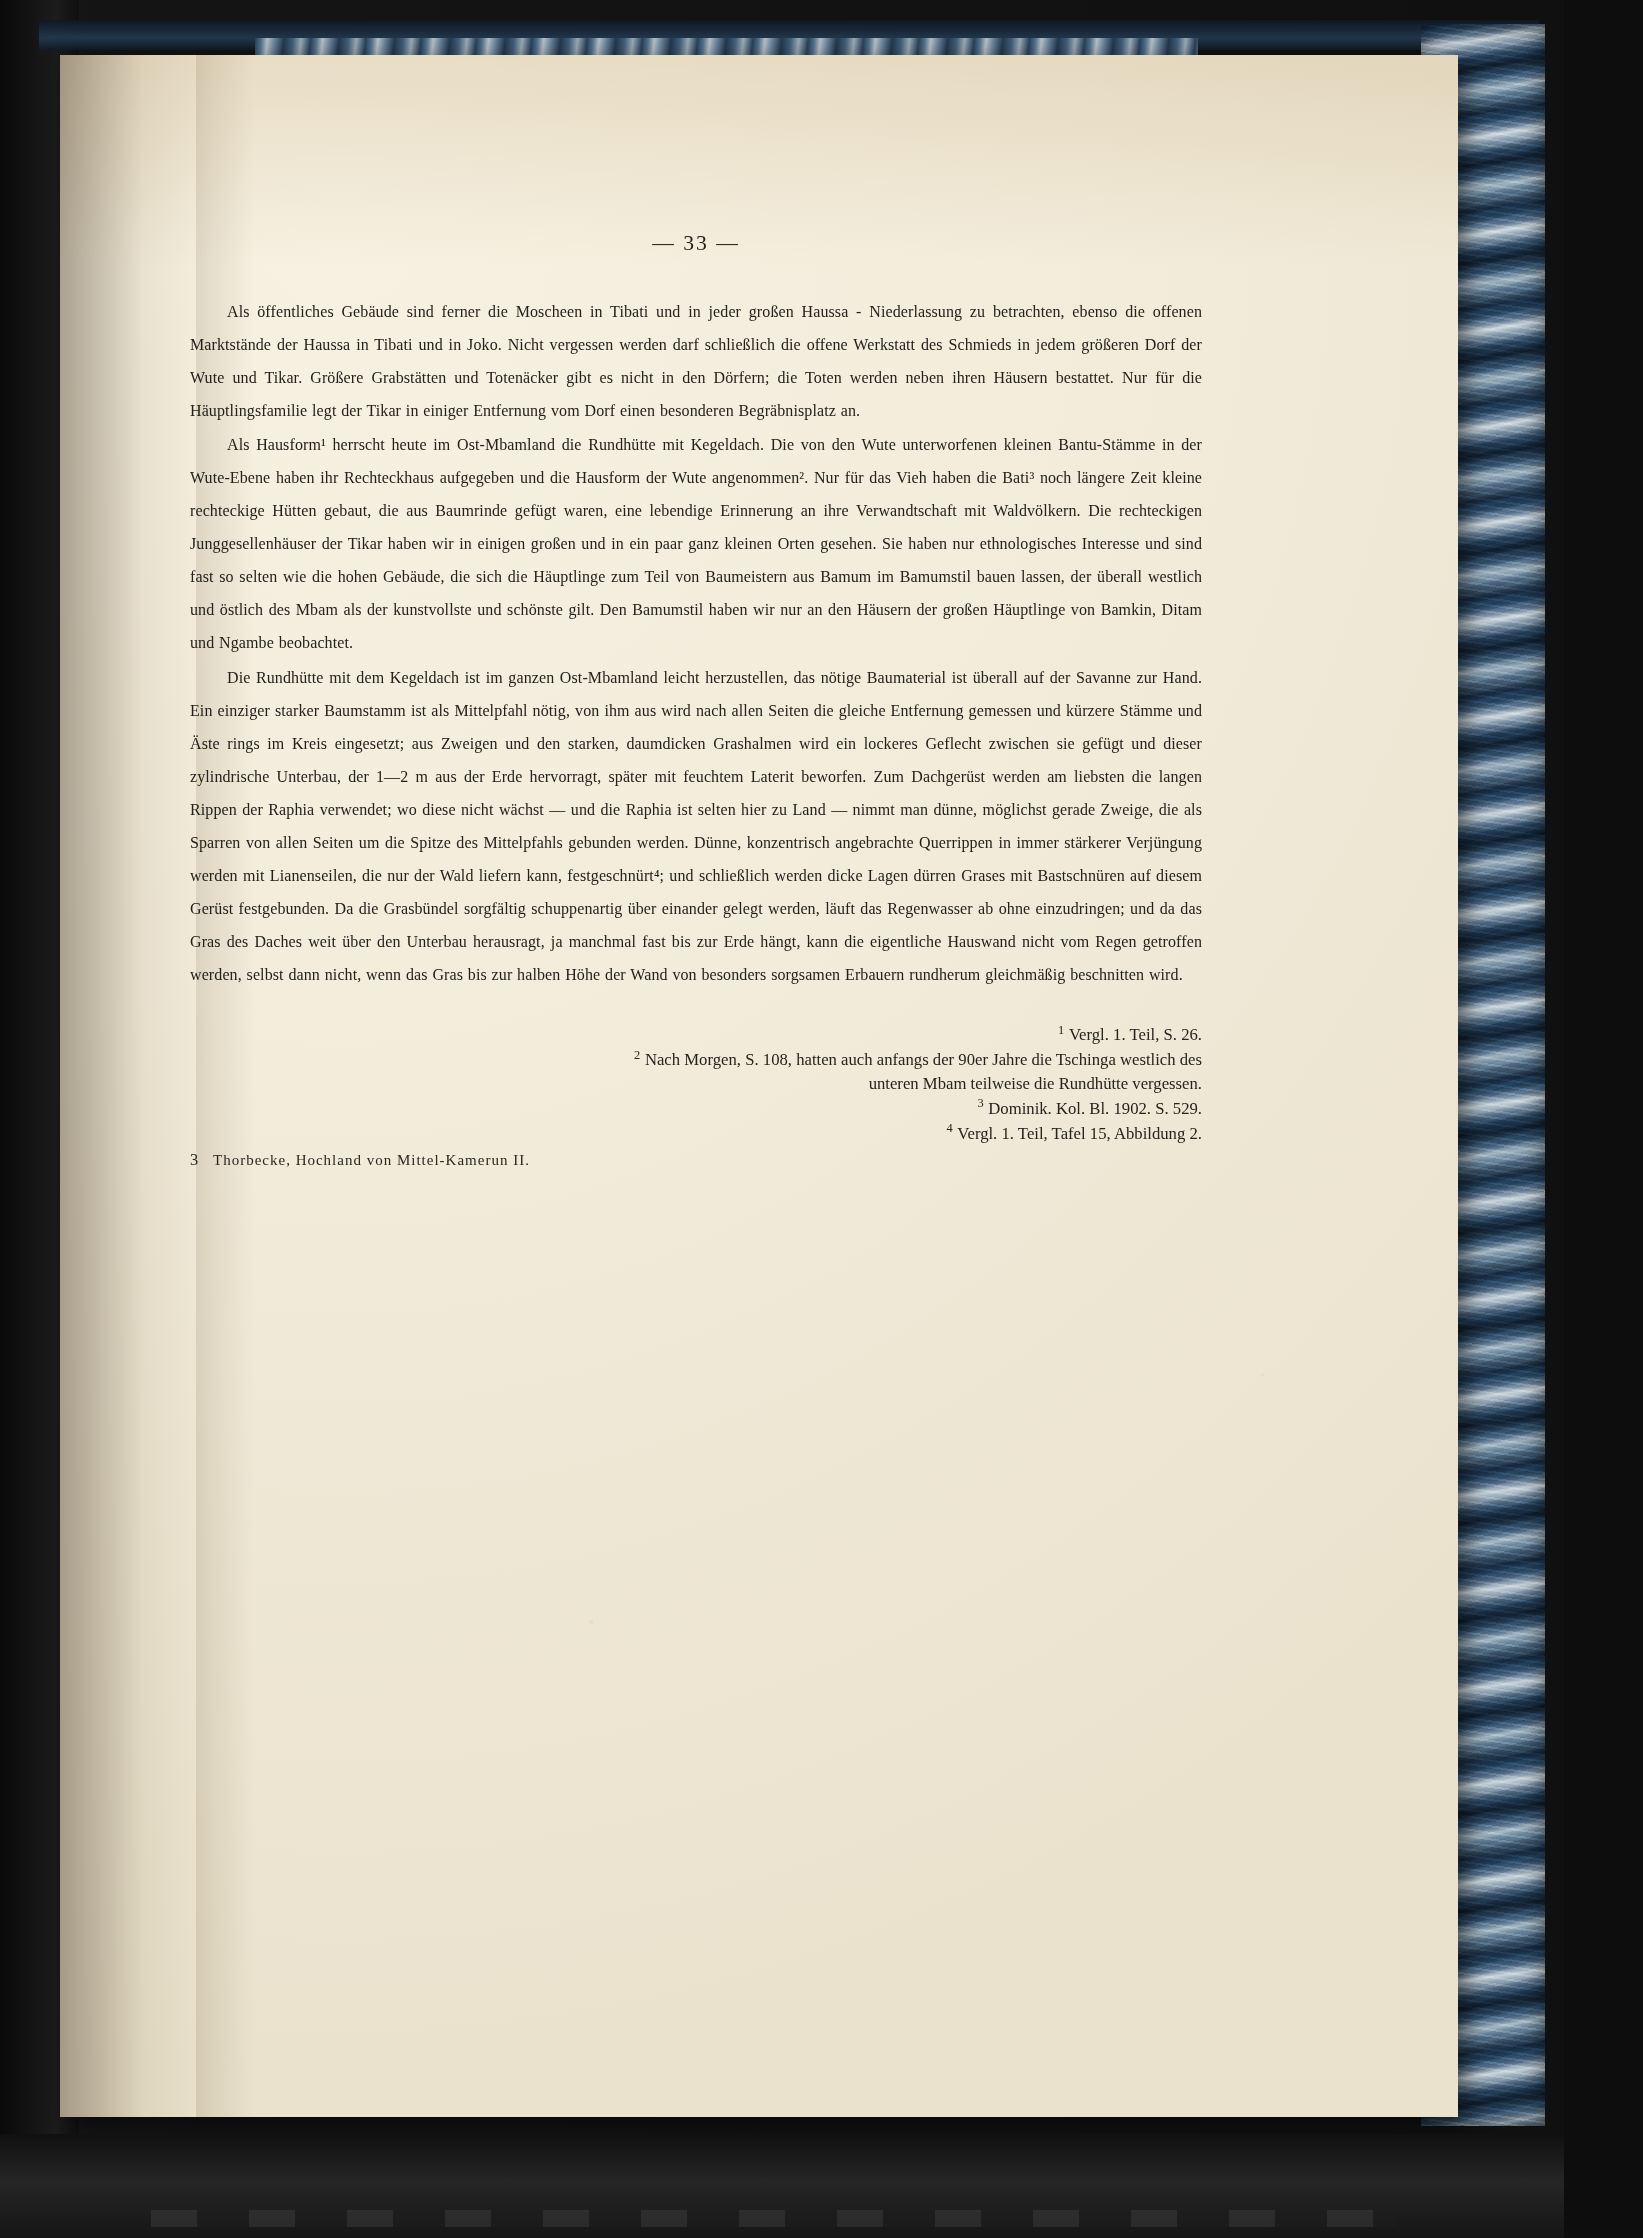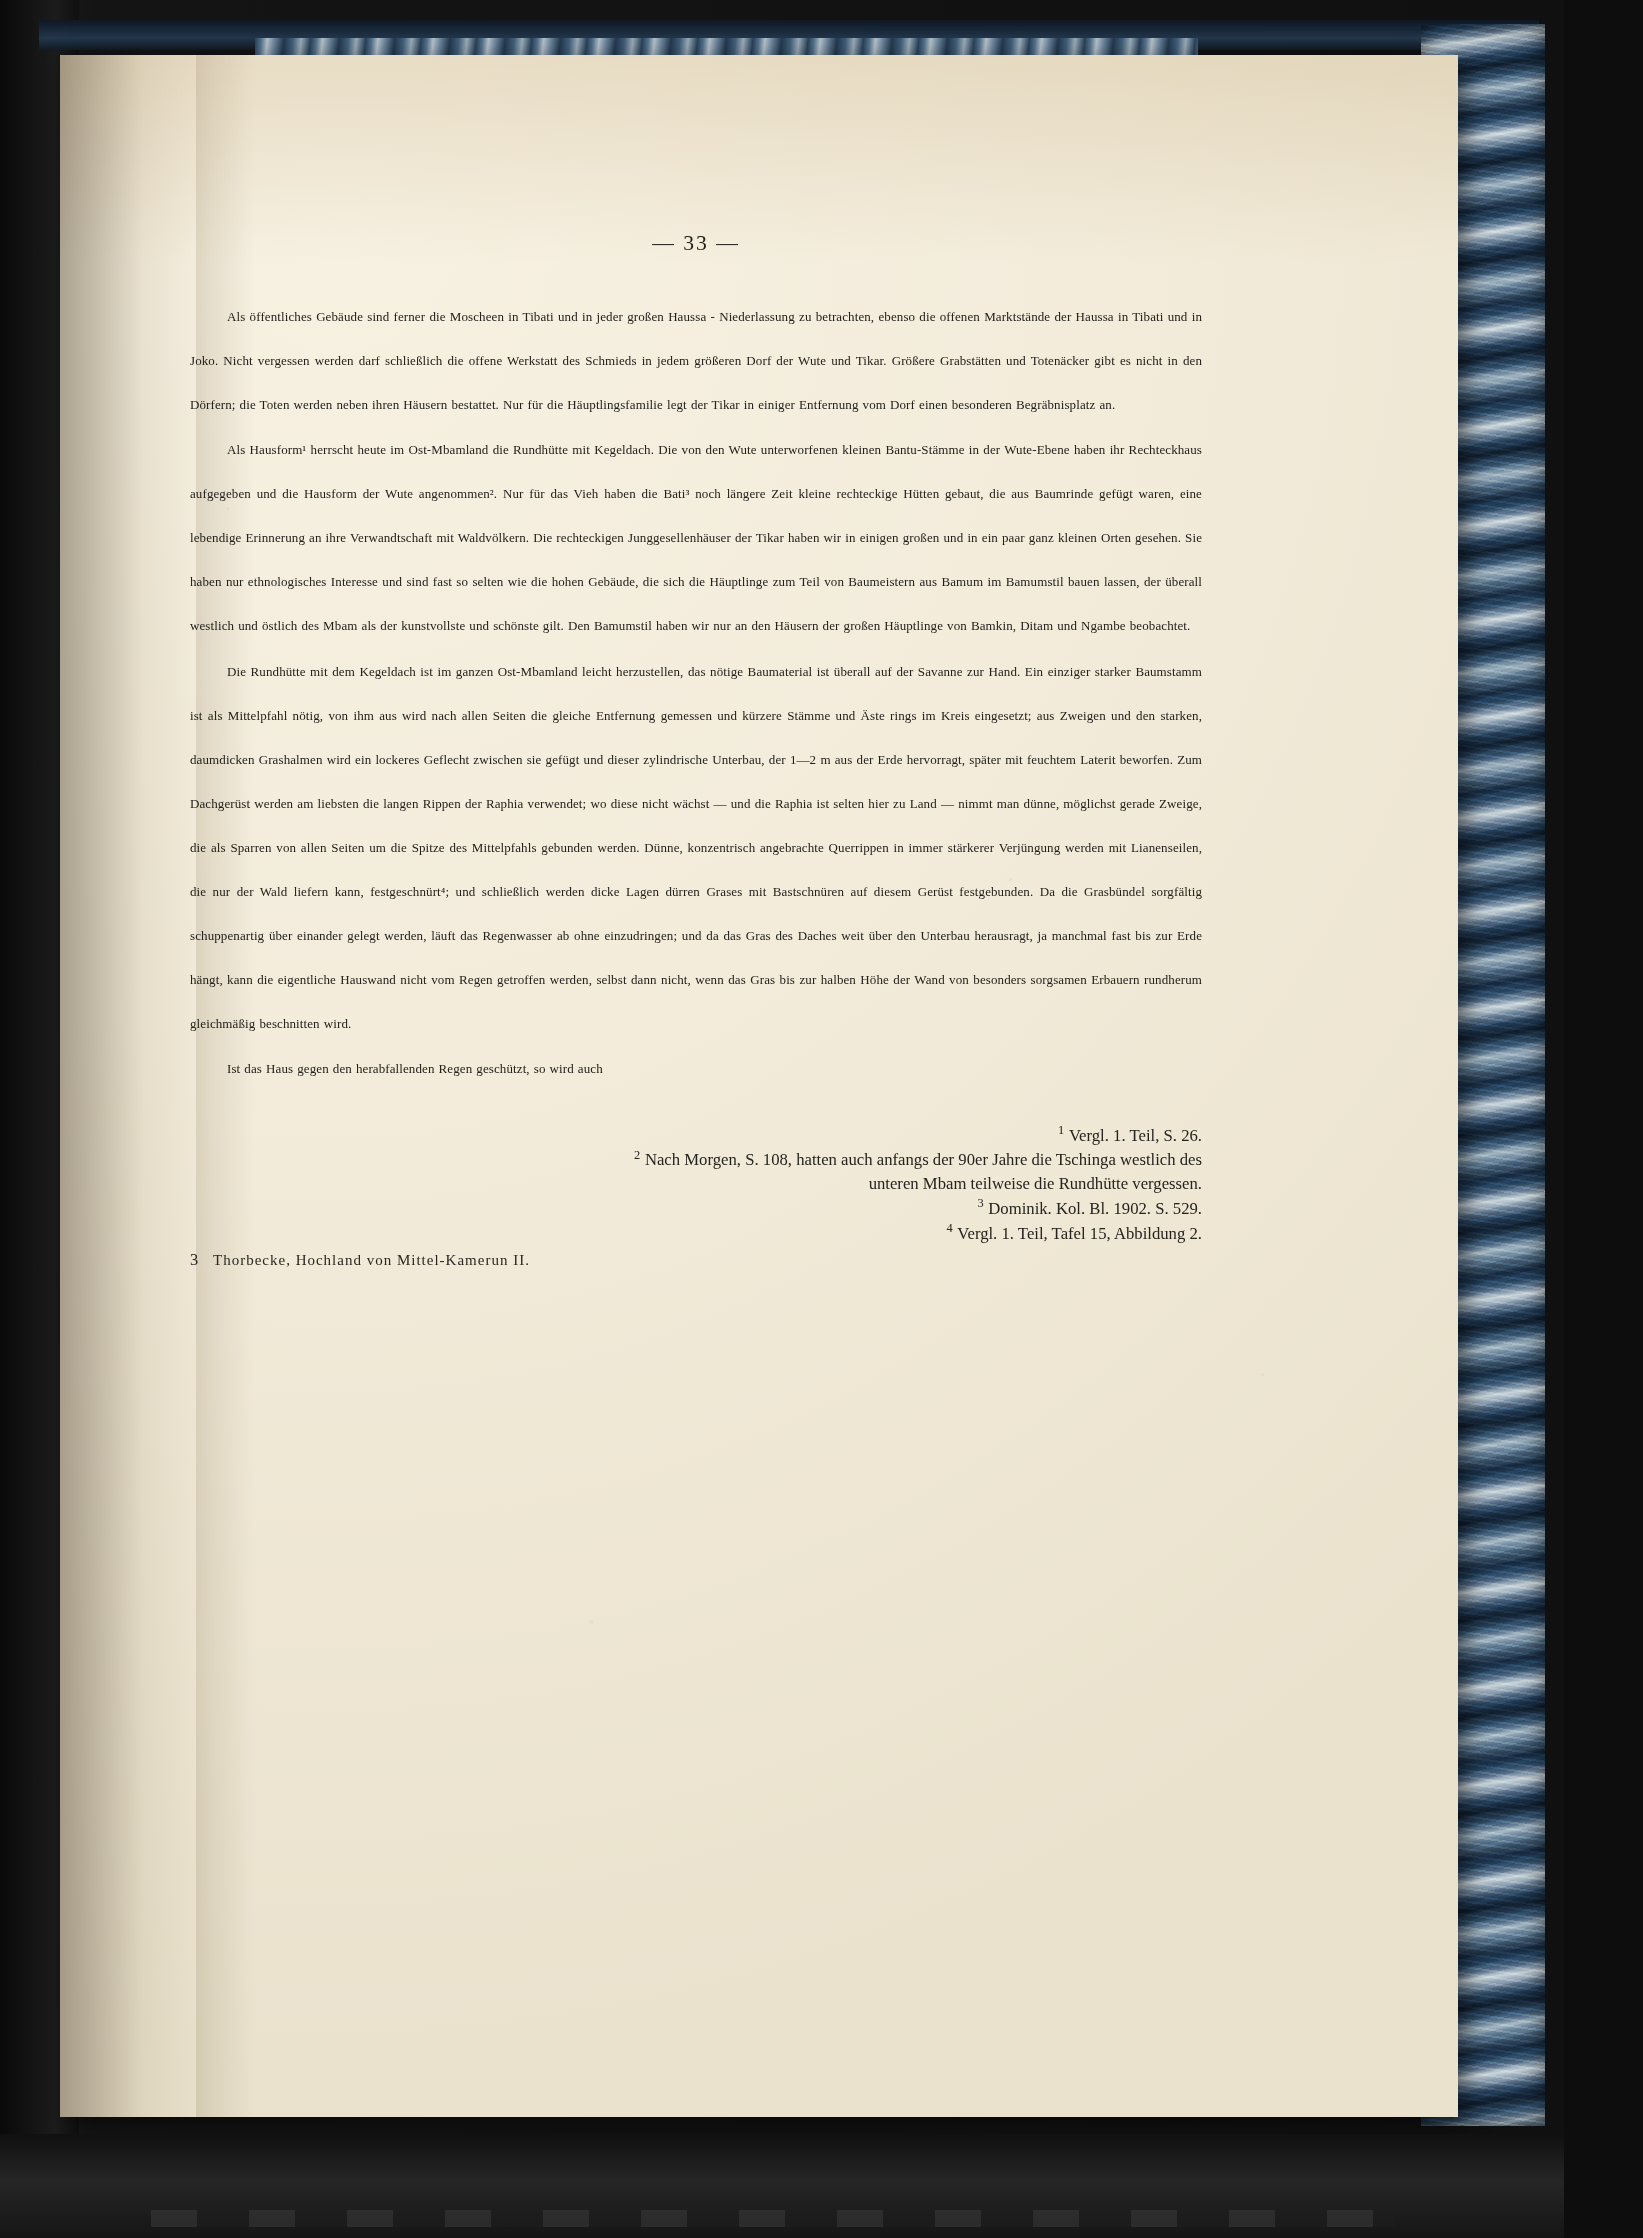--- a/index.html
+++ b/index.html
@@ -147,22 +147,22 @@
   .folio {
     text-align: center;
     font-size: 21.6px;
     letter-spacing: 2px;
     color: #24221d;
     margin: 0 0 39px 0;
     font-family: "Liberation Serif", serif;
   }
   p.para {
     margin: 0 0 1.3px 0;
-    font-size: 13px;
-    line-height: 44px;
+    font-size: 16px;
+    line-height: 33px;
     text-align: justify;
     text-indent: 37px;
     color: #23211c;
     letter-spacing: 0.1px;
     word-spacing: 0.7px;
   }
 
   
   .rule-space { height: 17px; }
   .footnotes {
@@ -214,21 +214,20 @@
   <div class="gutter"></div>
   <div class="curl"></div>
 
   <div class="text-col">
 
     <div class="folio">—  33  —</div>
 
     <p class="para">Als öffentliches Gebäude sind ferner die Moscheen in Tibati und in jeder großen Haussa - Niederlassung zu betrachten, ebenso die offenen Marktstände der Haussa in Tibati und in Joko. Nicht vergessen werden darf schließlich die offene Werkstatt des Schmieds in jedem größeren Dorf der Wute und Tikar. Größere Grabstätten und Totenäcker gibt es nicht in den Dörfern; die Toten werden neben ihren Häusern bestattet. Nur für die Häuptlingsfamilie legt der Tikar in einiger Entfernung vom Dorf einen besonderen Begräbnisplatz an.</p>
     <p class="para">Als Hausform¹ herrscht heute im Ost-Mbamland die Rundhütte mit Kegeldach. Die von den Wute unterworfenen kleinen Bantu-Stämme in der Wute-Ebene haben ihr Rechteckhaus aufgegeben und die Hausform der Wute angenommen². Nur für das Vieh haben die Bati³ noch längere Zeit kleine rechteckige Hütten gebaut, die aus Baumrinde gefügt waren, eine lebendige Erinnerung an ihre Verwandtschaft mit Waldvölkern. Die rechteckigen Junggesellenhäuser der Tikar haben wir in einigen großen und in ein paar ganz kleinen Orten gesehen. Sie haben nur ethnologisches Interesse und sind fast so selten wie die hohen Gebäude, die sich die Häuptlinge zum Teil von Baumeistern aus Bamum im Bamumstil bauen lassen, der überall westlich und östlich des Mbam als der kunstvollste und schönste gilt. Den Bamumstil haben wir nur an den Häusern der großen Häuptlinge von Bamkin, Ditam und Ngambe beobachtet.</p>
     <p class="para">Die Rundhütte mit dem Kegeldach ist im ganzen Ost-Mbamland leicht herzustellen, das nötige Baumaterial ist überall auf der Savanne zur Hand. Ein einziger starker Baumstamm ist als Mittelpfahl nötig, von ihm aus wird nach allen Seiten die gleiche Entfernung gemessen und kürzere Stämme und Äste rings im Kreis eingesetzt; aus Zweigen und den starken, daumdicken Grashalmen wird ein lockeres Geflecht zwischen sie gefügt und dieser zylindrische Unterbau, der 1—2 m aus der Erde hervorragt, später mit feuchtem Laterit beworfen. Zum Dachgerüst werden am liebsten die langen Rippen der Raphia verwendet; wo diese nicht wächst — und die Raphia ist selten hier zu Land — nimmt man dünne, möglichst gerade Zweige, die als Sparren von allen Seiten um die Spitze des Mittelpfahls gebunden werden. Dünne, konzentrisch angebrachte Querrippen in immer stärkerer Verjüngung werden mit Lianenseilen, die nur der Wald liefern kann, festgeschnürt⁴; und schließlich werden dicke Lagen dürren Grases mit Bastschnüren auf diesem Gerüst festgebunden. Da die Grasbündel sorgfältig schuppenartig über einander gelegt werden, läuft das Regenwasser ab ohne einzudringen; und da das Gras des Daches weit über den Unterbau herausragt, ja manchmal fast bis zur Erde hängt, kann die eigentliche Hauswand nicht vom Regen getroffen werden, selbst dann nicht, wenn das Gras bis zur halben Höhe der Wand von besonders sorgsamen Erbauern rundherum gleichmäßig beschnitten wird.</p>
-    <p class="para">Ist das Haus gegen den herabfallenden Regen geschützt, so wird auch</p>
 
     <div class="rule-space"></div>
 
     <div class="footnotes">
       <p class="fn">
         <span class="marker">1</span><span>Vergl. 1. Teil, S. 26.</span>
       </p>
       <p class="fn">
         <span class="marker">2</span><span>Nach Morgen, S. 108, hatten auch anfangs der 90er Jahre die Tschinga westlich des</span>
         <span class="cont">unteren Mbam teilweise die Rundhütte vergessen.</span>

